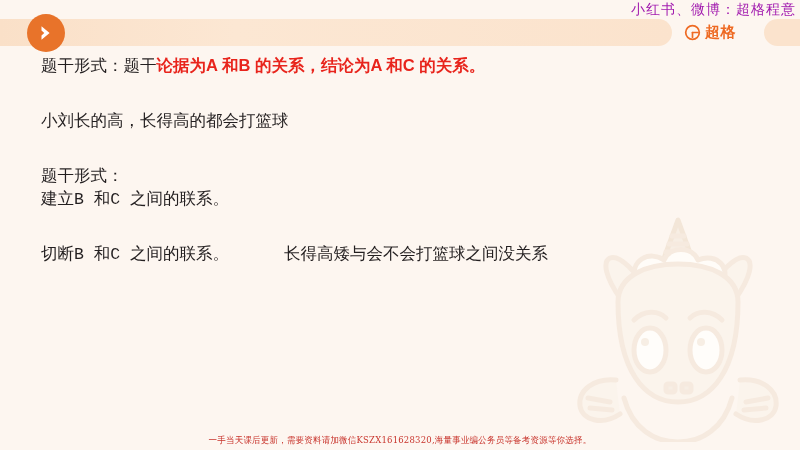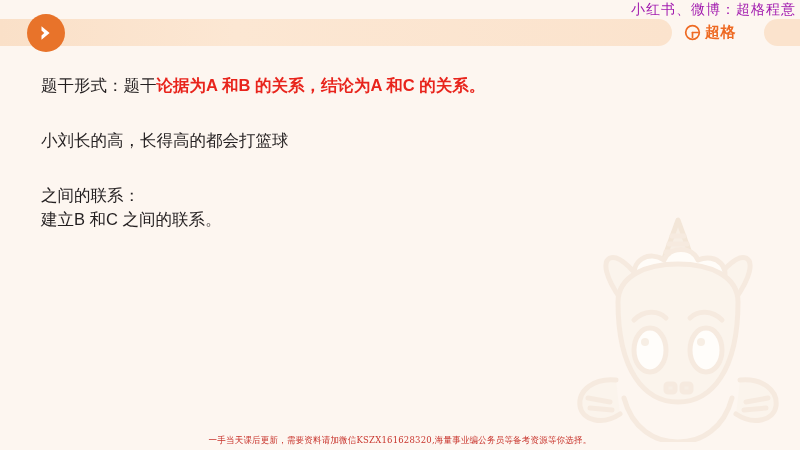--- a/index.html
+++ b/index.html
@@ -124,30 +124,30 @@
     z-index: 3;
   }
   .line {
     color: #231f20;
     font-size: 16.5px;
     line-height: 1.45;
     white-space: pre;
   }
   .title-line {
     margin-bottom: 0;
-    margin-top: 20px;
   }
   .em-red {
     color: #E8241C;
     font-weight: bold;
   }
   .gap-lg { height: 31px; }
   .gap-md { height: 31px; }
   .row-pair {
     display: flex;
+    font-family: Liberation Mono, monospace;
   }
   .col-a { width: 243px; flex: 0 0 243px; }
   .col-b { flex: 1 1 auto; }
 
   
   .footer {
     position: absolute;
     left: 0;
     bottom: 3px;
     width: 800px;
@@ -231,27 +231,31 @@
   <div class="content">
 
     <div class="line title-line"><span>题干形式：题干</span><span class="em-red">论据为A 和B 的关系，结论为A 和C 的关系。</span></div>
 
     <div class="gap-lg"></div>
 
     <div class="line">小刘长的高，长得高的都会打篮球</div>
 
     <div class="gap-md"></div>
 
-    <div class="line">之间的联系：</div>
+    <div class="line">题干形式：</div>
     <div class="line row-pair">
       <span class="col-a">建立B 和C 之间的联系。</span>
     </div>
 
     <div class="gap-md"></div>
 
+    <div class="line row-pair">
+      <span class="col-a">切断B 和C 之间的联系。</span>
+      <span class="col-b">长得高矮与会不会打篮球之间没关系</span>
+    </div>
 
   </div>
 
   <div class="footer">
     <span class="footer-text">一手当天课后更新，需要资料请加微信KSZX161628320,海量事业编公务员等备考资源等你选择。</span>
   </div>
 
 </div>
 
 </body></html>

